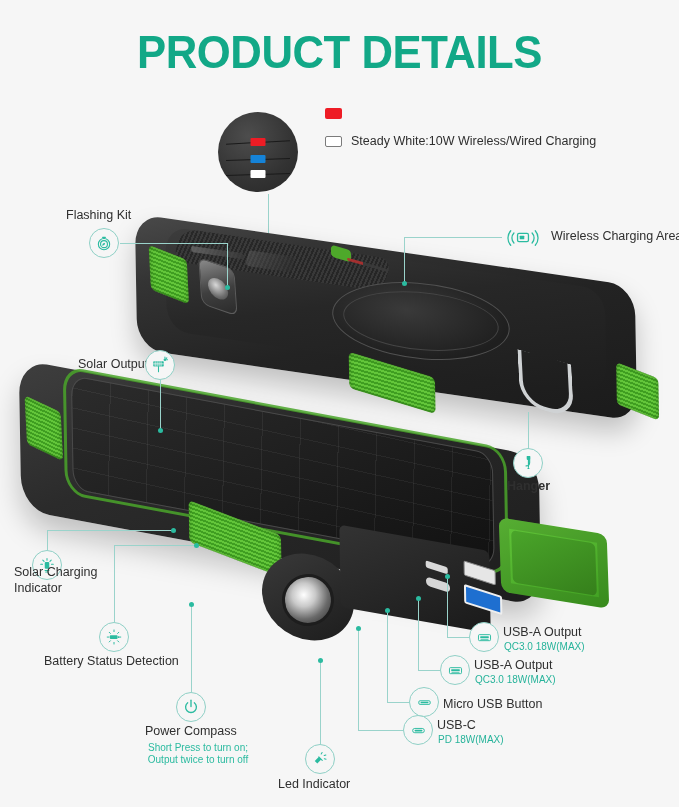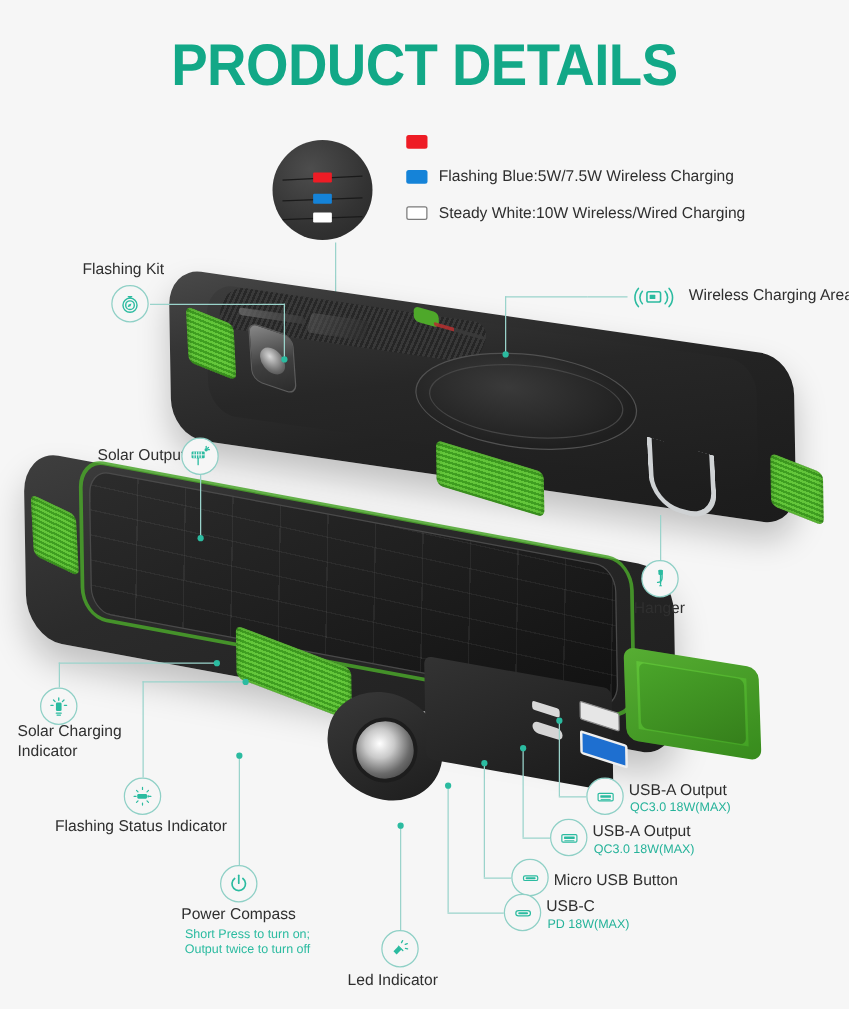--- a/index.html
+++ b/index.html
@@ -198,24 +198,20 @@
     <div class="puck-led pl-blue"></div>
     <div class="puck-led pl-white"></div>
   </div>
 
   <div class="lead lead-v abs" style="left:268px;top:194px;height:44px;"></div>
   <div class="dot abs" style="left:266px;top:236px;"></div>
 
   <div class="abs" id="led-legend">
     <div class="legend-row">
       <span class="swatch sw-red"></span>
-    </div>
-    <div class="legend-row">
-      <span class="swatch sw-blue"></span>
-      <span class="legend-text">Flashing Blue:5W/7.5W Wireless Charging</span>
     </div>
     <div class="legend-row">
       <span class="swatch sw-white"></span>
       <span class="legend-text">Steady White:10W Wireless/Wired Charging</span>
     </div>
   </div>
 
   <div class="abs" id="device-top">
     <div class="dev-top-body">
       <div class="dev-top-face"></div>
@@ -294,42 +290,42 @@
 
   <div class="lead lead-v abs" style="left:528px;top:412px;height:38px;"></div>
   <div class="bubble" style="left:513px;top:448px;">
     <svg width="18" height="18" viewBox="0 0 24 24" fill="none" stroke="#2bbba0" stroke-width="1.5">
       <path d="M11 3.5h3.2v7.8a4.6 4.6 0 01-4.6 4.6h-.2" stroke-linecap="round"></path>
       <rect x="10.3" y="2.5" width="4.6" height="5.6" rx="1.4" fill="#2bbba0" stroke="none"></rect>
       <path d="M12.6 8v9" stroke-linecap="round"></path>
       <path d="M12.6 17l1.6 3-3.2 0z" fill="#2bbba0" stroke="none"></path>
     </svg>
   </div>
-  <div class="label" style="left:507px;top:479px;">Hanger</div>
+  <div class="label" style="left:507px;top:479px;font-weight:bold;">Hanger</div>
 
   <div class="bubble" style="left:32px;top:550px;">
     <svg width="18" height="18" viewBox="0 0 24 24" fill="none" stroke="#2bbba0" stroke-width="1.4">
       <rect x="9" y="8" width="6" height="9" rx="1.4" fill="#2bbba0" stroke="none"></rect>
       <path d="M12 3.2v2.4M6.4 5.4l1.7 1.7M17.6 5.4l-1.7 1.7M3.6 11h2.4M18 11h2.4" stroke-linecap="round"></path>
       <path d="M9.4 19.4h5.2M10.2 21.4h3.6" stroke-linecap="round"></path>
     </svg>
   </div>
-  <div class="label wrap" style="left:14px;top:578px;width:120px;">Solar Charging Indicator</div>
+  <div class="label wrap" style="left:14px;top:565px;width:120px;">Solar Charging Indicator</div>
   <div class="lead lead-v abs" style="left:47px;top:530px;height:20px;"></div>
   <div class="lead lead-h abs" style="left:47px;top:530px;width:126px;"></div>
   <div class="dot abs" style="left:171px;top:528px;"></div>
 
   <div class="bubble" style="left:99px;top:622px;">
     <svg width="18" height="18" viewBox="0 0 24 24" fill="none" stroke="#2bbba0" stroke-width="1.3">
       <rect x="6.4" y="9.6" width="10.4" height="5" rx="1.2" fill="#2bbba0" stroke="none"></rect>
       <rect x="17.2" y="11" width="1.6" height="2.2" rx=".5" fill="#2bbba0" stroke="none"></rect>
       <path d="M12 2.6v2.2M12 19.2v2.2M3 12.1h2.2M18.8 12.1H21M5.6 5.7l1.6 1.6M16.8 17l1.6 1.6M18.4 5.7l-1.6 1.6M7.2 17l-1.6 1.6" stroke-linecap="round"></path>
     </svg>
   </div>
-  <div class="label" style="left:44px;top:654px;">Flashing Status Indicator</div>
+  <div class="label" style="left:44px;top:654px;">Battery Status Detection</div>
   <div class="lead lead-v abs" style="left:114px;top:545px;height:77px;"></div>
   <div class="lead lead-h abs" style="left:114px;top:545px;width:82px;"></div>
   <div class="dot abs" style="left:194px;top:543px;"></div>
 
   <div class="bubble" style="left:176px;top:692px;">
     <svg width="18" height="18" viewBox="0 0 24 24" fill="none" stroke="#2bbba0" stroke-width="1.8" stroke-linecap="round">
       <path d="M7.6 6.4a7.2 7.2 0 108.8 0"></path>
         <path d="M12 3v8.4"></path>
     </svg>
   </div>

